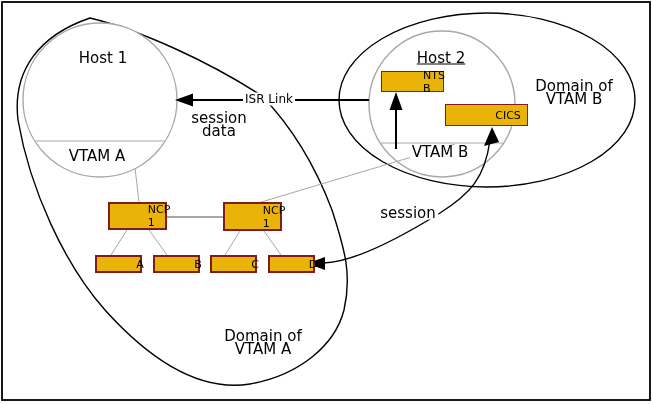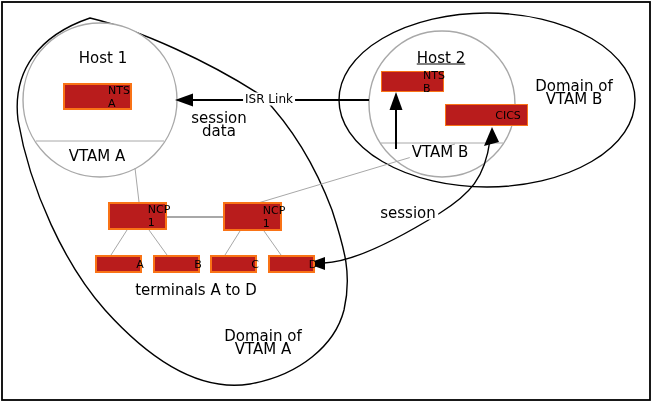--- a/index.html
+++ b/index.html
@@ -8,21 +8,21 @@
     font-family:"DejaVu Sans","Liberation Sans",sans-serif;color:#000;
   }
   #wires{position:absolute;left:0;top:0;z-index:1;}
   .lbl{
     position:absolute;z-index:3;font-size:15px;line-height:13px;white-space:nowrap;
     transform:translate(-50%,-50%);text-align:center;
   }
   .lbl.bgw{background:#fff;padding:0 2px;}
   .lbl.big{font-size:12px;}
   .box{
-    position:absolute;z-index:4;background:#b91c1c;border:2px solid #f97316;
+    position:absolute;z-index:4;background:#eab308;border:2px solid #7f1d1d;
     display:flex;align-items:center;justify-content:center;
     font-size:11px;box-sizing:border-box;padding-left:43px;
   }
   .box.thin{border-width:1px;}
 </style>
 </head>
 <body>
 
 <div id="stage">
 
@@ -74,33 +74,31 @@
 
   <div class="lbl bgw big" style="left:269px;top:99px;">ISR Link</div>
 
   <div class="lbl" style="left:219px;top:125px;">
     <div>session</div>
     <div>data</div>
   </div>
 
   <div class="lbl bgw" style="left:408px;top:213px;">session</div>
 
-  <div class="lbl" style="left:196px;top:290px;">terminals A to D</div>
 
   <div class="lbl" style="left:263px;top:343px;">
     <div>Domain of</div>
     <div>VTAM A</div>
   </div>
 
   <div class="lbl" style="left:574px;top:93px;">
     <div>Domain of</div>
     <div>VTAM B</div>
   </div>
 
-  <div class="box" style="left:63px;top:83px;width:69px;height:27px;">NTS A</div>
 
   <div class="box thin" style="left:381px;top:71px;width:63px;height:21px;">NTS B</div>
 
   <div class="box thin" style="left:445px;top:104px;width:83px;height:22px;">CICS</div>
 
   <div class="box" style="left:108px;top:202px;width:59px;height:28px;">NCP 1</div>
 
   <div class="box" style="left:223px;top:202px;width:59px;height:29px;">NCP 1</div>
 
   <div class="box" style="left:95px;top:255px;width:30px;height:18px;">A</div>

